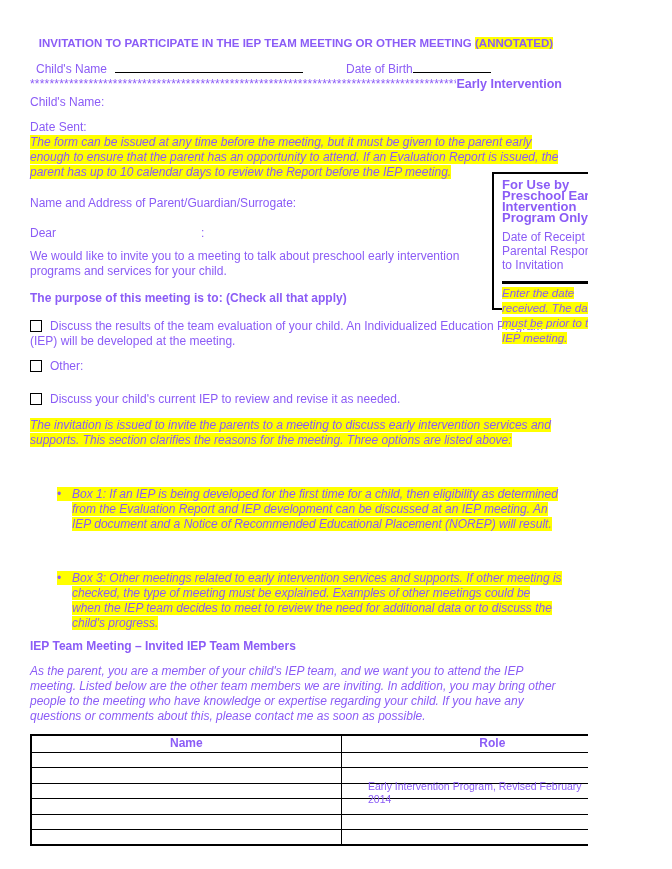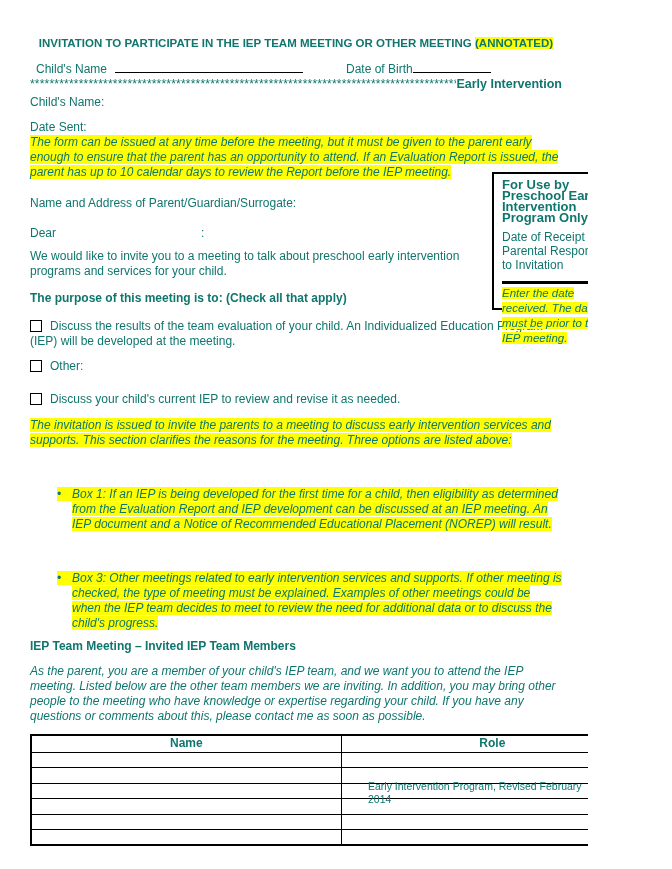--- a/index.html
+++ b/index.html
@@ -2,21 +2,21 @@
 <html><head>
 <meta charset="utf-8">
 <style>
   * { margin:0; padding:0; box-sizing:border-box; }
   html,body { background:#ffffff; }
   .page {
     position:relative;
     width:588px; height:869px;
     background:#ffffff;
     font-family:"Liberation Sans","DejaVu Sans",sans-serif;
-    font-size:12px; line-height:15px; color:#0f766e;
+    font-size:12px; line-height:15px; color:#8b5cf6;
     padding:0 26px 0 30px;
     overflow:hidden;
   }
   .italic { font-style:italic; }
   .hl { background:#ffff00; }
 
   .title { margin-top:36px; text-align:center; font-weight:bold; font-size:11.5px; line-height:15px; }
 
   .name-row { margin-top:9px; padding-left:6px; height:17px; white-space:nowrap; }
   .uline { display:inline-block; border-bottom:1.5px solid #000; height:13px; vertical-align:baseline; }

